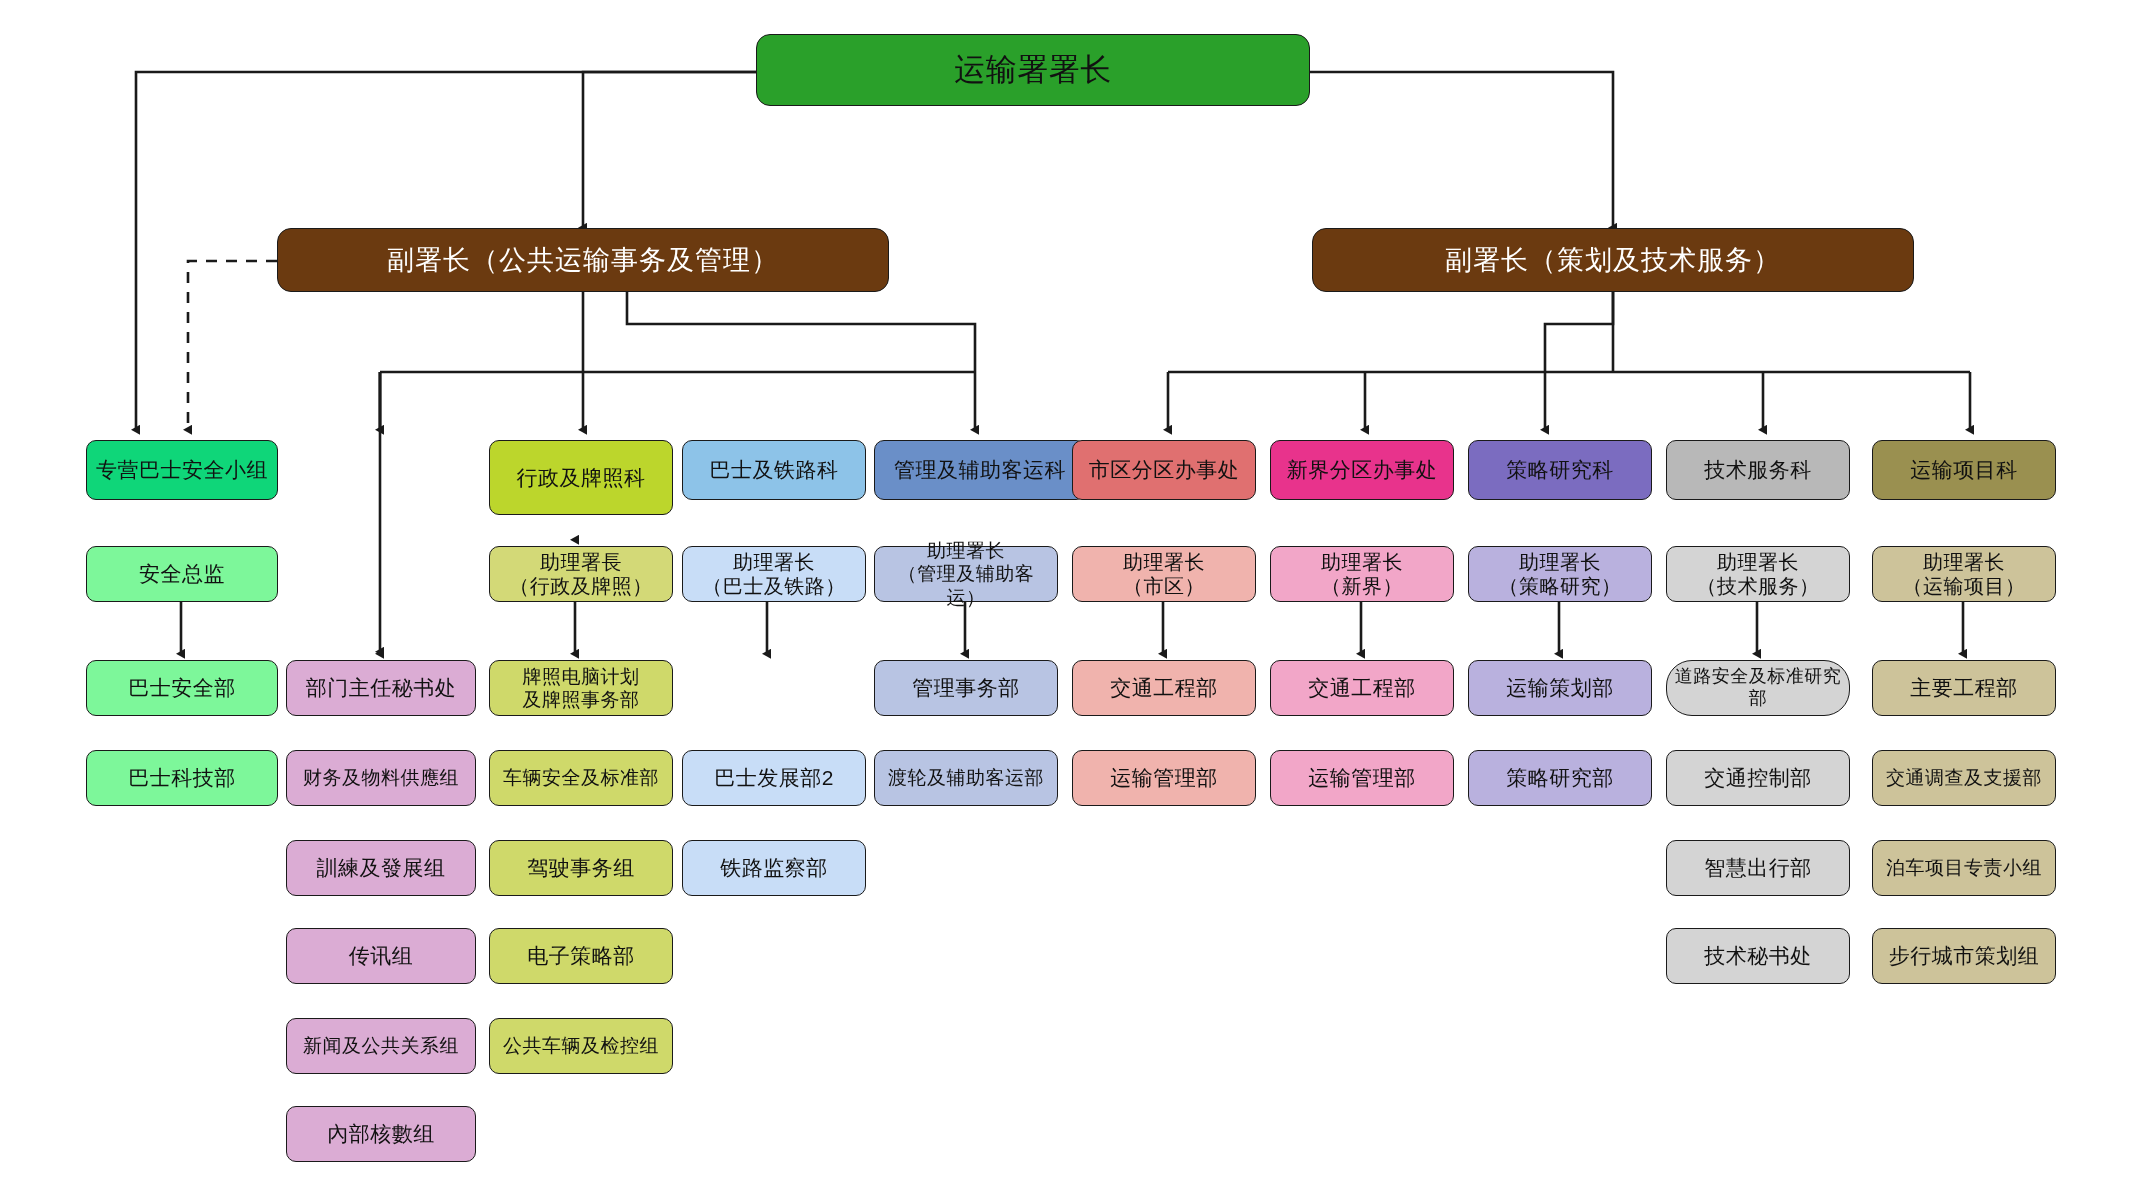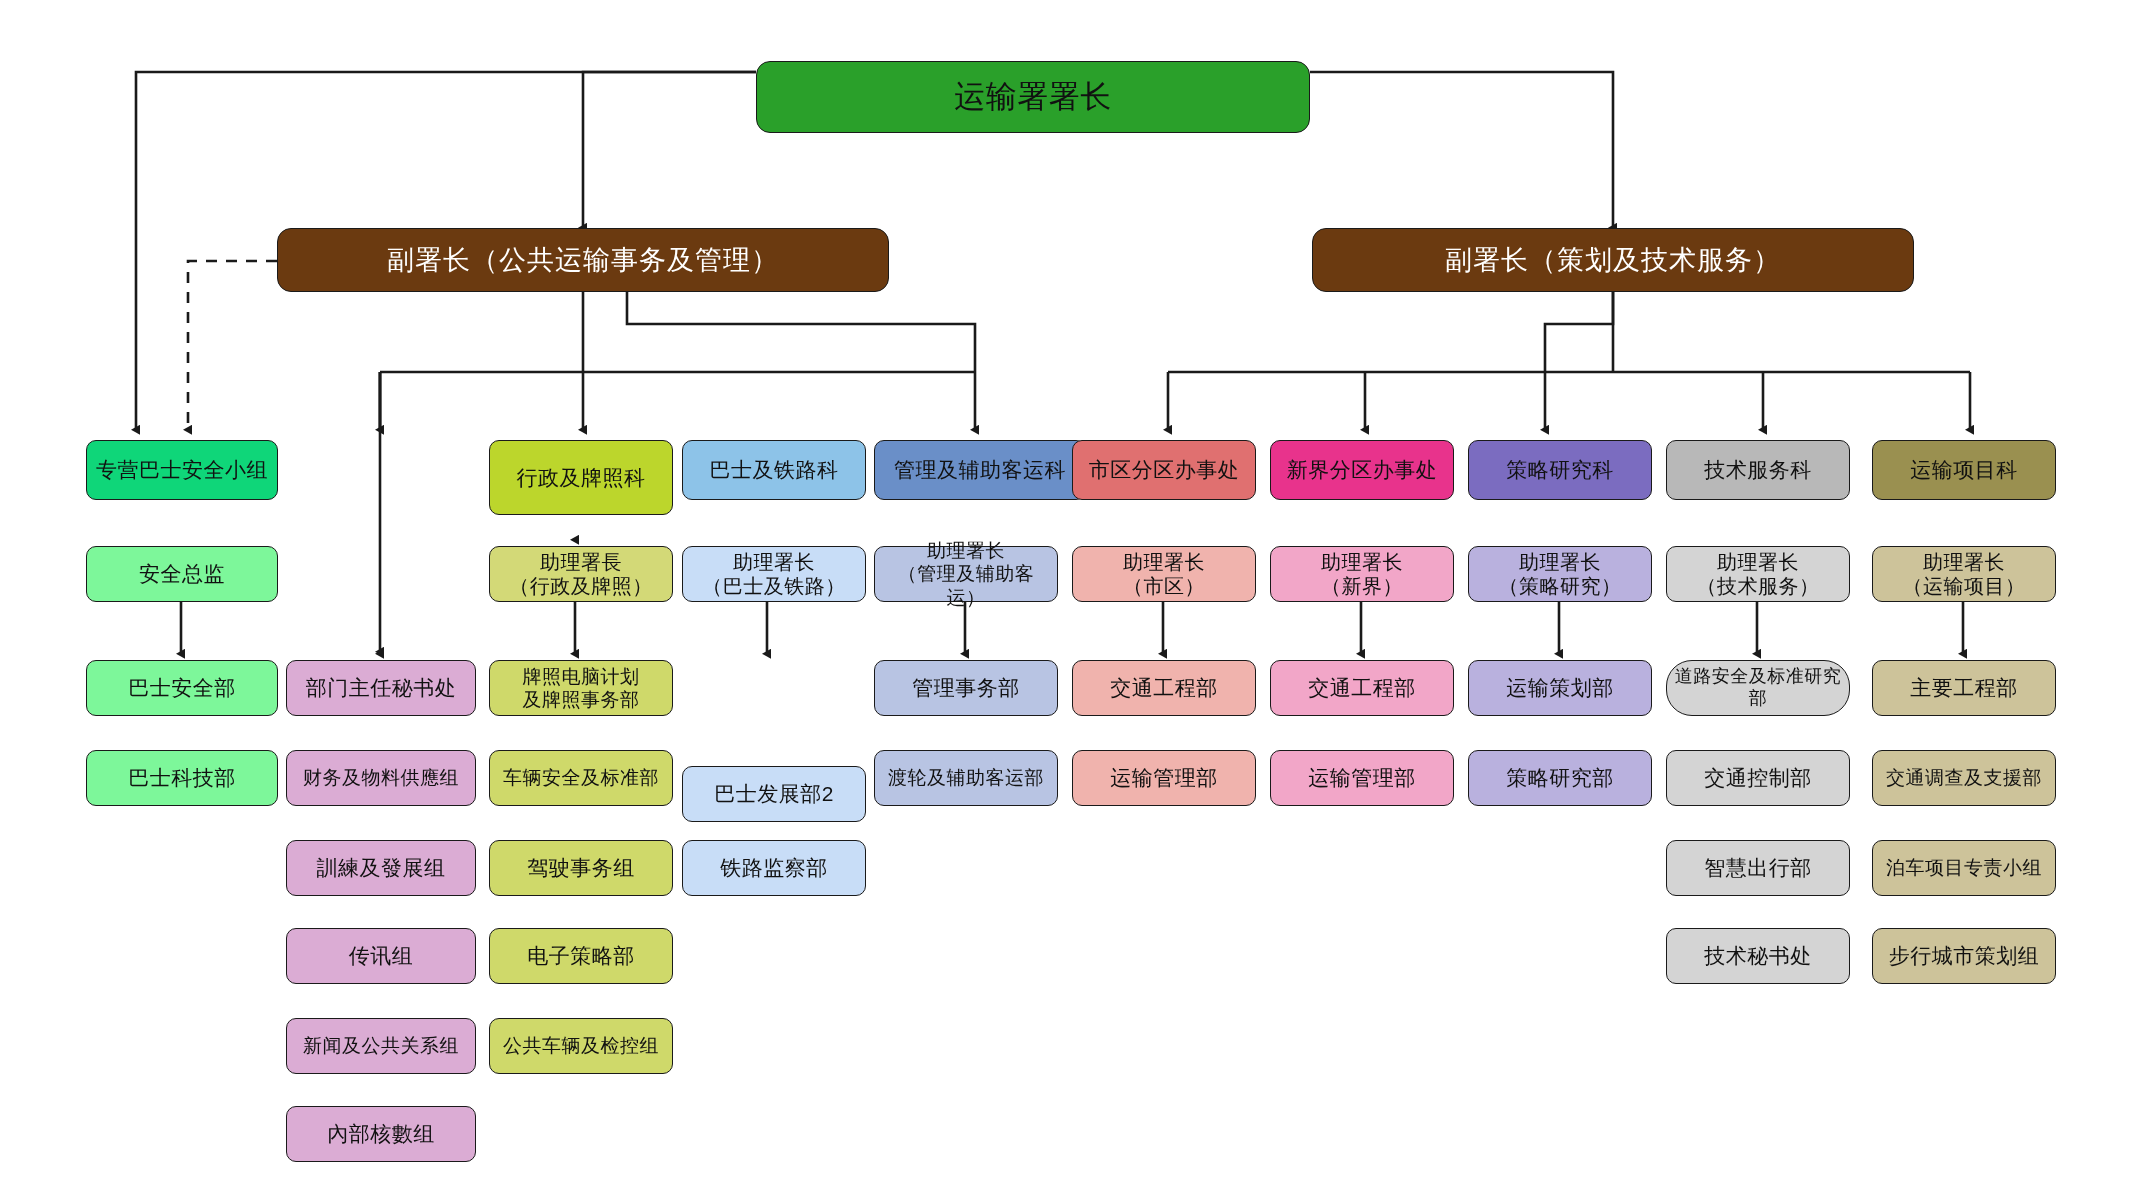--- a/index.html
+++ b/index.html
@@ -25,21 +25,20 @@
     color:#111111;
     font-size:21px;
     letter-spacing:0.5px;
     padding:2px 6px;
     white-space:pre-line;
   }
   .node.root{
     border-radius:14px;
     font-size:31px;
     color:#111111;
-    margin-top:27px;
   }
   .node.deputy{
     border-radius:14px;
     font-size:27px;
     color:#ffffff;
     letter-spacing:1px;
   }
   .node.two-line{font-size:20px;}
   .node.small{font-size:19px;}
   .node.tiny{font-size:18px;border-radius:26px;}
@@ -235,21 +234,21 @@
   <div class="node" style="left:874px;top:660px;width:184px;height:56px;background:#b8c4e3;">管理事务部</div>
   <div class="node" style="left:1072px;top:660px;width:184px;height:56px;background:#f0b3ad;">交通工程部</div>
   <div class="node" style="left:1270px;top:660px;width:184px;height:56px;background:#f2a6c8;">交通工程部</div>
   <div class="node" style="left:1468px;top:660px;width:184px;height:56px;background:#b9b1de;">运输策划部</div>
   <div class="node tiny" style="left:1666px;top:660px;width:184px;height:56px;background:#d4d4d4;">道路安全及标准研究部</div>
   <div class="node" style="left:1872px;top:660px;width:184px;height:56px;background:#cdc39a;">主要工程部</div>
 
   <div class="node" style="left:86px;top:750px;width:192px;height:56px;background:#7df79a;">巴士科技部</div>
   <div class="node small" style="left:286px;top:750px;width:190px;height:56px;background:#dbacd4;">财务及物料供應组</div>
   <div class="node small" style="left:489px;top:750px;width:184px;height:56px;background:#cfd96a;">车辆安全及标准部</div>
-  <div class="node" style="left:682px;top:750px;width:184px;height:56px;background:#c8ddf7;margin-top:16px;">巴士发展部2</div>
+  <div class="node" style="left:682px;top:750px;width:184px;height:56px;background:#c8ddf7;">巴士发展部2</div>
   <div class="node small" style="left:874px;top:750px;width:184px;height:56px;background:#b8c4e3;">渡轮及辅助客运部</div>
   <div class="node" style="left:1072px;top:750px;width:184px;height:56px;background:#f0b3ad;">运输管理部</div>
   <div class="node" style="left:1270px;top:750px;width:184px;height:56px;background:#f2a6c8;">运输管理部</div>
   <div class="node" style="left:1468px;top:750px;width:184px;height:56px;background:#b9b1de;">策略研究部</div>
   <div class="node" style="left:1666px;top:750px;width:184px;height:56px;background:#d4d4d4;">交通控制部</div>
   <div class="node small" style="left:1872px;top:750px;width:184px;height:56px;background:#cdc39a;">交通调查及支援部</div>
 
   <div class="node" style="left:286px;top:840px;width:190px;height:56px;background:#dbacd4;">訓練及發展组</div>
   <div class="node" style="left:489px;top:840px;width:184px;height:56px;background:#cfd96a;">驾驶事务组</div>
   <div class="node" style="left:682px;top:840px;width:184px;height:56px;background:#c8ddf7;">铁路监察部</div>

